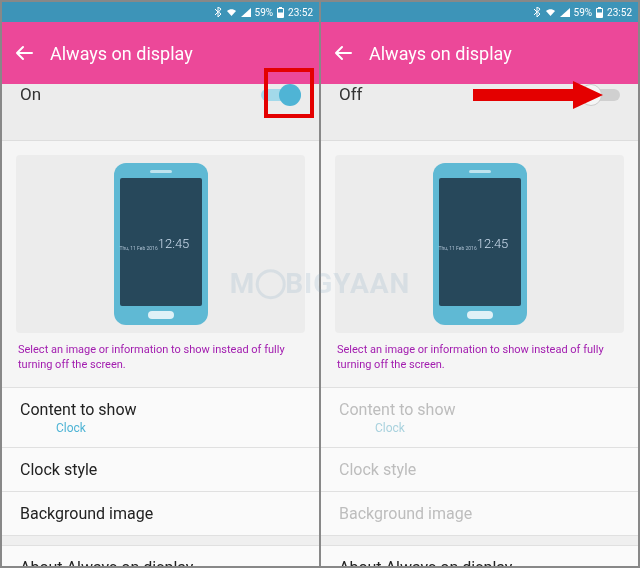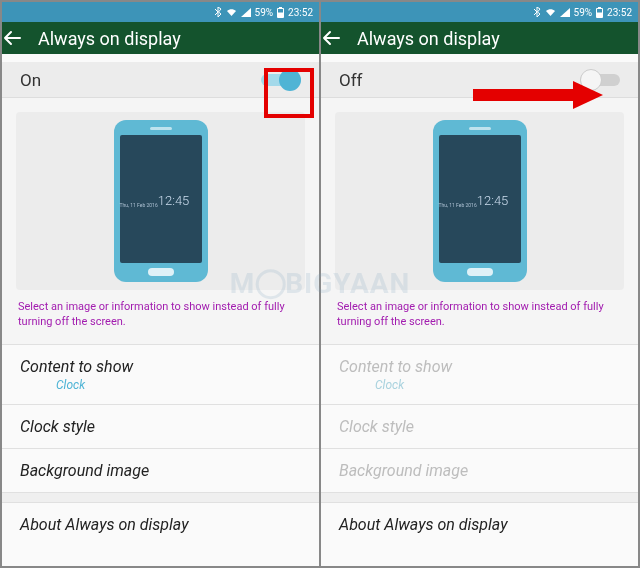--- a/index.html
+++ b/index.html
@@ -5,45 +5,45 @@
   * { box-sizing: border-box; margin: 0; padding: 0; }
   body { font-family: -apple-system, Roboto, 'Helvetica Neue', Arial, sans-serif; background: #fff; width: 640px; height: 568px; overflow: hidden; position: relative; }
   .container { display: flex; width: 640px; height: 568px; }
   .panel { width: 320px; height: 568px; border: 2px solid #888; position: relative; background: #fafafa; overflow: hidden; }
   .panel-left { border-right-width: 1px; }
   .panel-right { border-left-width: 1px; }
 
   .statusbar { height: 20px; background: #3d94b8; display: flex; align-items: center; justify-content: flex-end; padding: 0 6px; color: #fff; font-size: 10px; gap: 4px; }
   .statusbar .sb-icon { display: inline-flex; align-items: center; }
 
-  .header { height: 32px; background: #14532d; color: #fff; display: flex; align-items: center; padding: 0 0; font-size: 18px; }
+  .header { height: 62px; background: #ec4899; color: #fff; display: flex; align-items: center; padding: 0 12px; font-size: 18px; }
   .back-arrow { width: 20px; height: 20px; margin-right: 16px; display:flex; align-items:center; justify-content:center; }
 
-  .toggle-row { height: 36px; background: #ececec; display: flex; align-items: center; justify-content: space-between; padding: 0 18px; border-bottom: 1px solid #ddd; margin-top: 8px; }
+  .toggle-row { height: 57px; background: #ececec; display: flex; align-items: flex-start; justify-content: space-between; padding: 0 18px; border-bottom: 1px solid #ddd; }
   .toggle-label { font-size: 17px; color: #333; }
   .switch { width: 40px; height: 22px; position: relative; }
   .switch-track { position: absolute; top: 5px; left: 0; right: 0; height: 12px; border-radius: 6px; }
   .switch-thumb { position: absolute; width: 22px; height: 22px; border-radius: 50%; top: 0; }
   .switch-on .switch-track { background: #a3d9ea; }
   .switch-on .switch-thumb { right: 0; background: #4fb4d5; }
   .switch-off .switch-track { background: #d0d0d0; }
   .switch-off .switch-thumb { left: 0; background: #f5f5f5; border:1px solid #ccc; }
 
   .preview-area { background: #f5f5f5; padding: 14px 14px 10px 14px; }
   .preview-box { background: #ececec; border-radius: 4px; height: 178px; display: flex; align-items: center; justify-content: center; }
   .phone { width: 94px; height: 162px; background: #5fb9d4; border-radius: 12px; position: relative; display:flex; flex-direction:column; align-items:center; }
   .phone-speaker { width: 22px; height: 3px; background: rgba(255,255,255,0.6); border-radius: 2px; margin-top: 7px; }
   .phone-screen { width: 82px; height: 128px; background: #27485b; border-radius: 2px; margin-top: 5px; display:flex; flex-direction:row; align-items:center; color: #cde; font-size: 6px; }
   .phone-screen .pt1 { margin-top: 12px; font-size:5px; opacity:.8;}
   .phone-screen .pt2 { font-size: 13px; font-weight:300; margin-top:2px;}
   .phone-screen .pt3 { font-size:5px; opacity:.7; margin-top:2px;}
   .phone-home { width: 26px; height: 8px; background: rgba(255,255,255,0.8); border-radius: 6px; margin-top: 5px; }
   .preview-desc { font-size: 11px; color: #a21caf; line-height: 1.35; padding: 10px 2px 4px 2px; }
 
-  .list-item { padding: 12px 18px; border-top: 1px solid #e0e0e0; background: #fafafa; font-style: italic; }
+  .list-item { padding: 12px 18px; border-top: 1px solid #e0e0e0; background: #fafafa; }
   .list-item .title { font-size: 16px; color: #222; }
   .list-item .sub { font-size: 12px; color: #4fb4d5; margin-top: 2px; margin-left: 36px; }
   .list-item.disabled .title { color: #bdbdbd; }
   .list-item.disabled .sub { color: #a9d2de; }
   .divider-thick { height: 10px; background: #efefef; border-top:1px solid #e0e0e0; }
 
   .red-box { position: absolute; border: 4px solid #e40000; pointer-events: none; }
   .red-arrow { position: absolute; pointer-events: none; }
 
   .watermark { position: absolute; left: 50%; top: 50%; transform: translate(-50%, -50%); font-size: 28px; color: rgba(120,160,190,0.18); font-weight: bold; letter-spacing: 1px; pointer-events:none; white-space:nowrap; }

